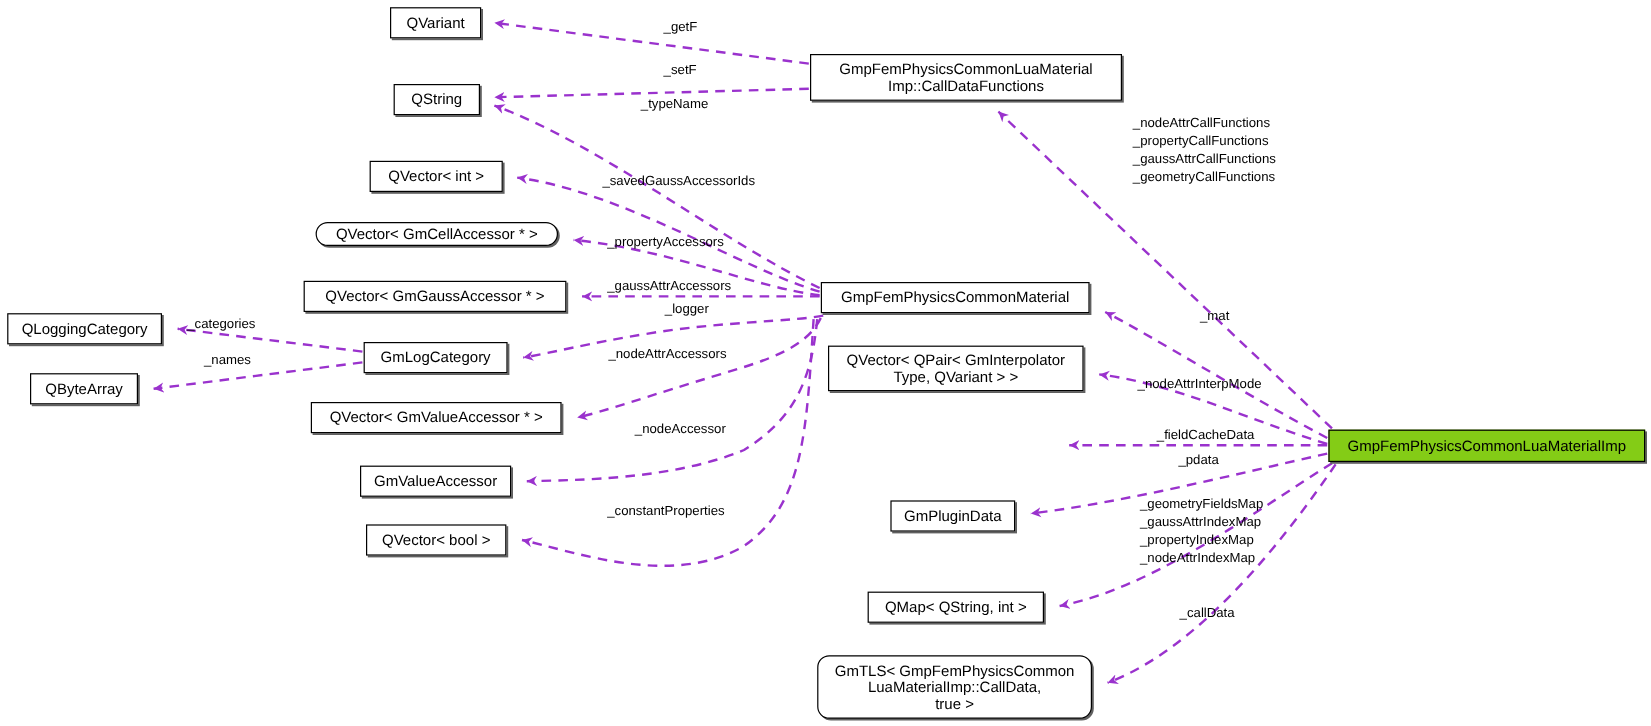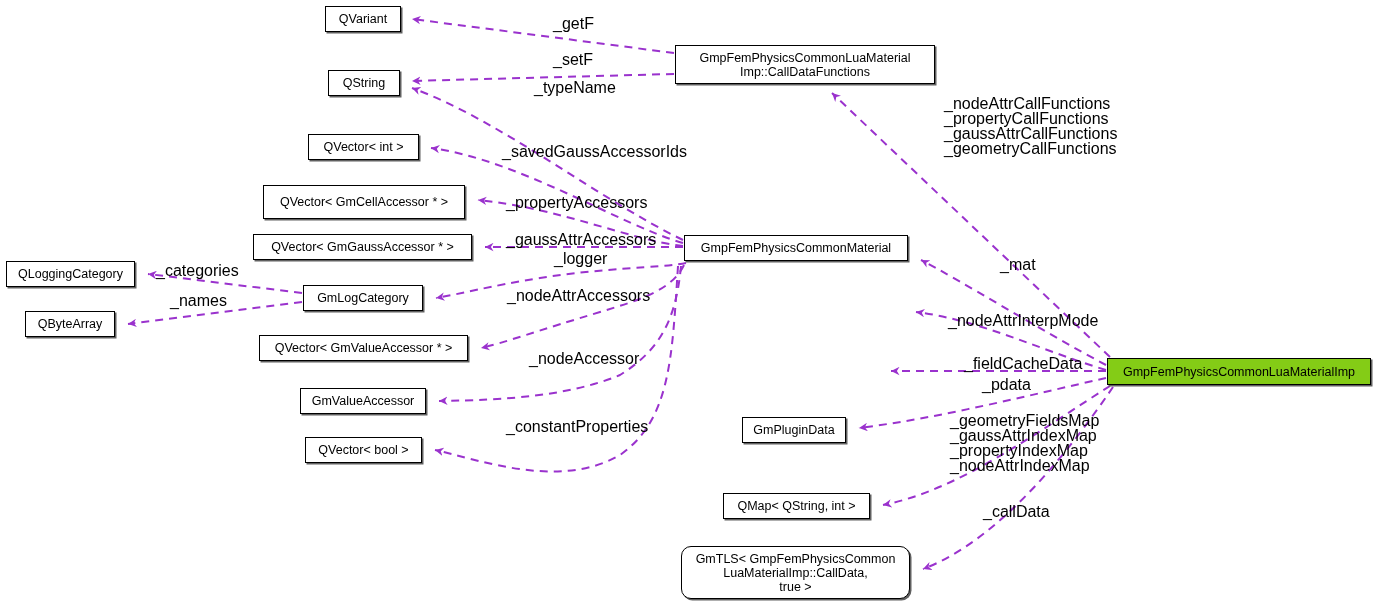--- a/index.html
+++ b/index.html
@@ -38,21 +38,21 @@
     white-space: pre;
     box-shadow: 1.5px 1.5px 0 0 #606060;
     z-index: 5;
   }
   .node.highlight {
     background: #84cc16;
   }
   .edge-label {
     position: absolute;
     color: #000000;
-    font-size: 16px;
+    font-size: 11px;
     line-height: 15px;
     white-space: pre;
     text-align: left;
     z-index: 6;
   }
   .edge-label.multi {
     line-height: 15px;
   }
 </style>
 </head>
@@ -119,40 +119,44 @@
 
   <div class="node" style="left:675px; top:45px; width:260px; height:39px;">
     <span>GmpFemPhysicsCommonLuaMaterial
 Imp::CallDataFunctions</span>
   </div>
 
   <div class="node" style="left:308px; top:134px; width:111px; height:26px;">
     <span>QVector&lt; int &gt;</span>
   </div>
 
-  <div class="node" style="left:263px; top:185px; width:202px; height:34px;">
+  <div class="node" style="left:263px; top:185px; width:202px; height:20px;border-radius:10px;">
     <span>QVector&lt; GmCellAccessor * &gt;</span>
   </div>
 
   <div class="node" style="left:253px; top:234px; width:219px; height:26px;">
     <span>QVector&lt; GmGaussAccessor * &gt;</span>
   </div>
 
   <div class="node" style="left:6px; top:261px; width:129px; height:26px;">
     <span>QLoggingCategory</span>
   </div>
 
   <div class="node" style="left:684px; top:235px; width:224px; height:26px;">
     <span>GmpFemPhysicsCommonMaterial</span>
   </div>
 
   <div class="node" style="left:303px; top:285px; width:120px; height:26px;">
     <span>GmLogCategory</span>
   </div>
 
+  <div class="node" style="left:690px; top:288px; width:213px; height:38px;">
+    <span>QVector&lt; QPair&lt; GmInterpolator
+Type, QVariant &gt; &gt;</span>
+  </div>
 
   <div class="node" style="left:25px; top:311px; width:90px; height:26px;">
     <span>QByteArray</span>
   </div>
 
   <div class="node" style="left:259px; top:335px; width:209px; height:26px;">
     <span>QVector&lt; GmValueAccessor * &gt;</span>
   </div>
 
 

